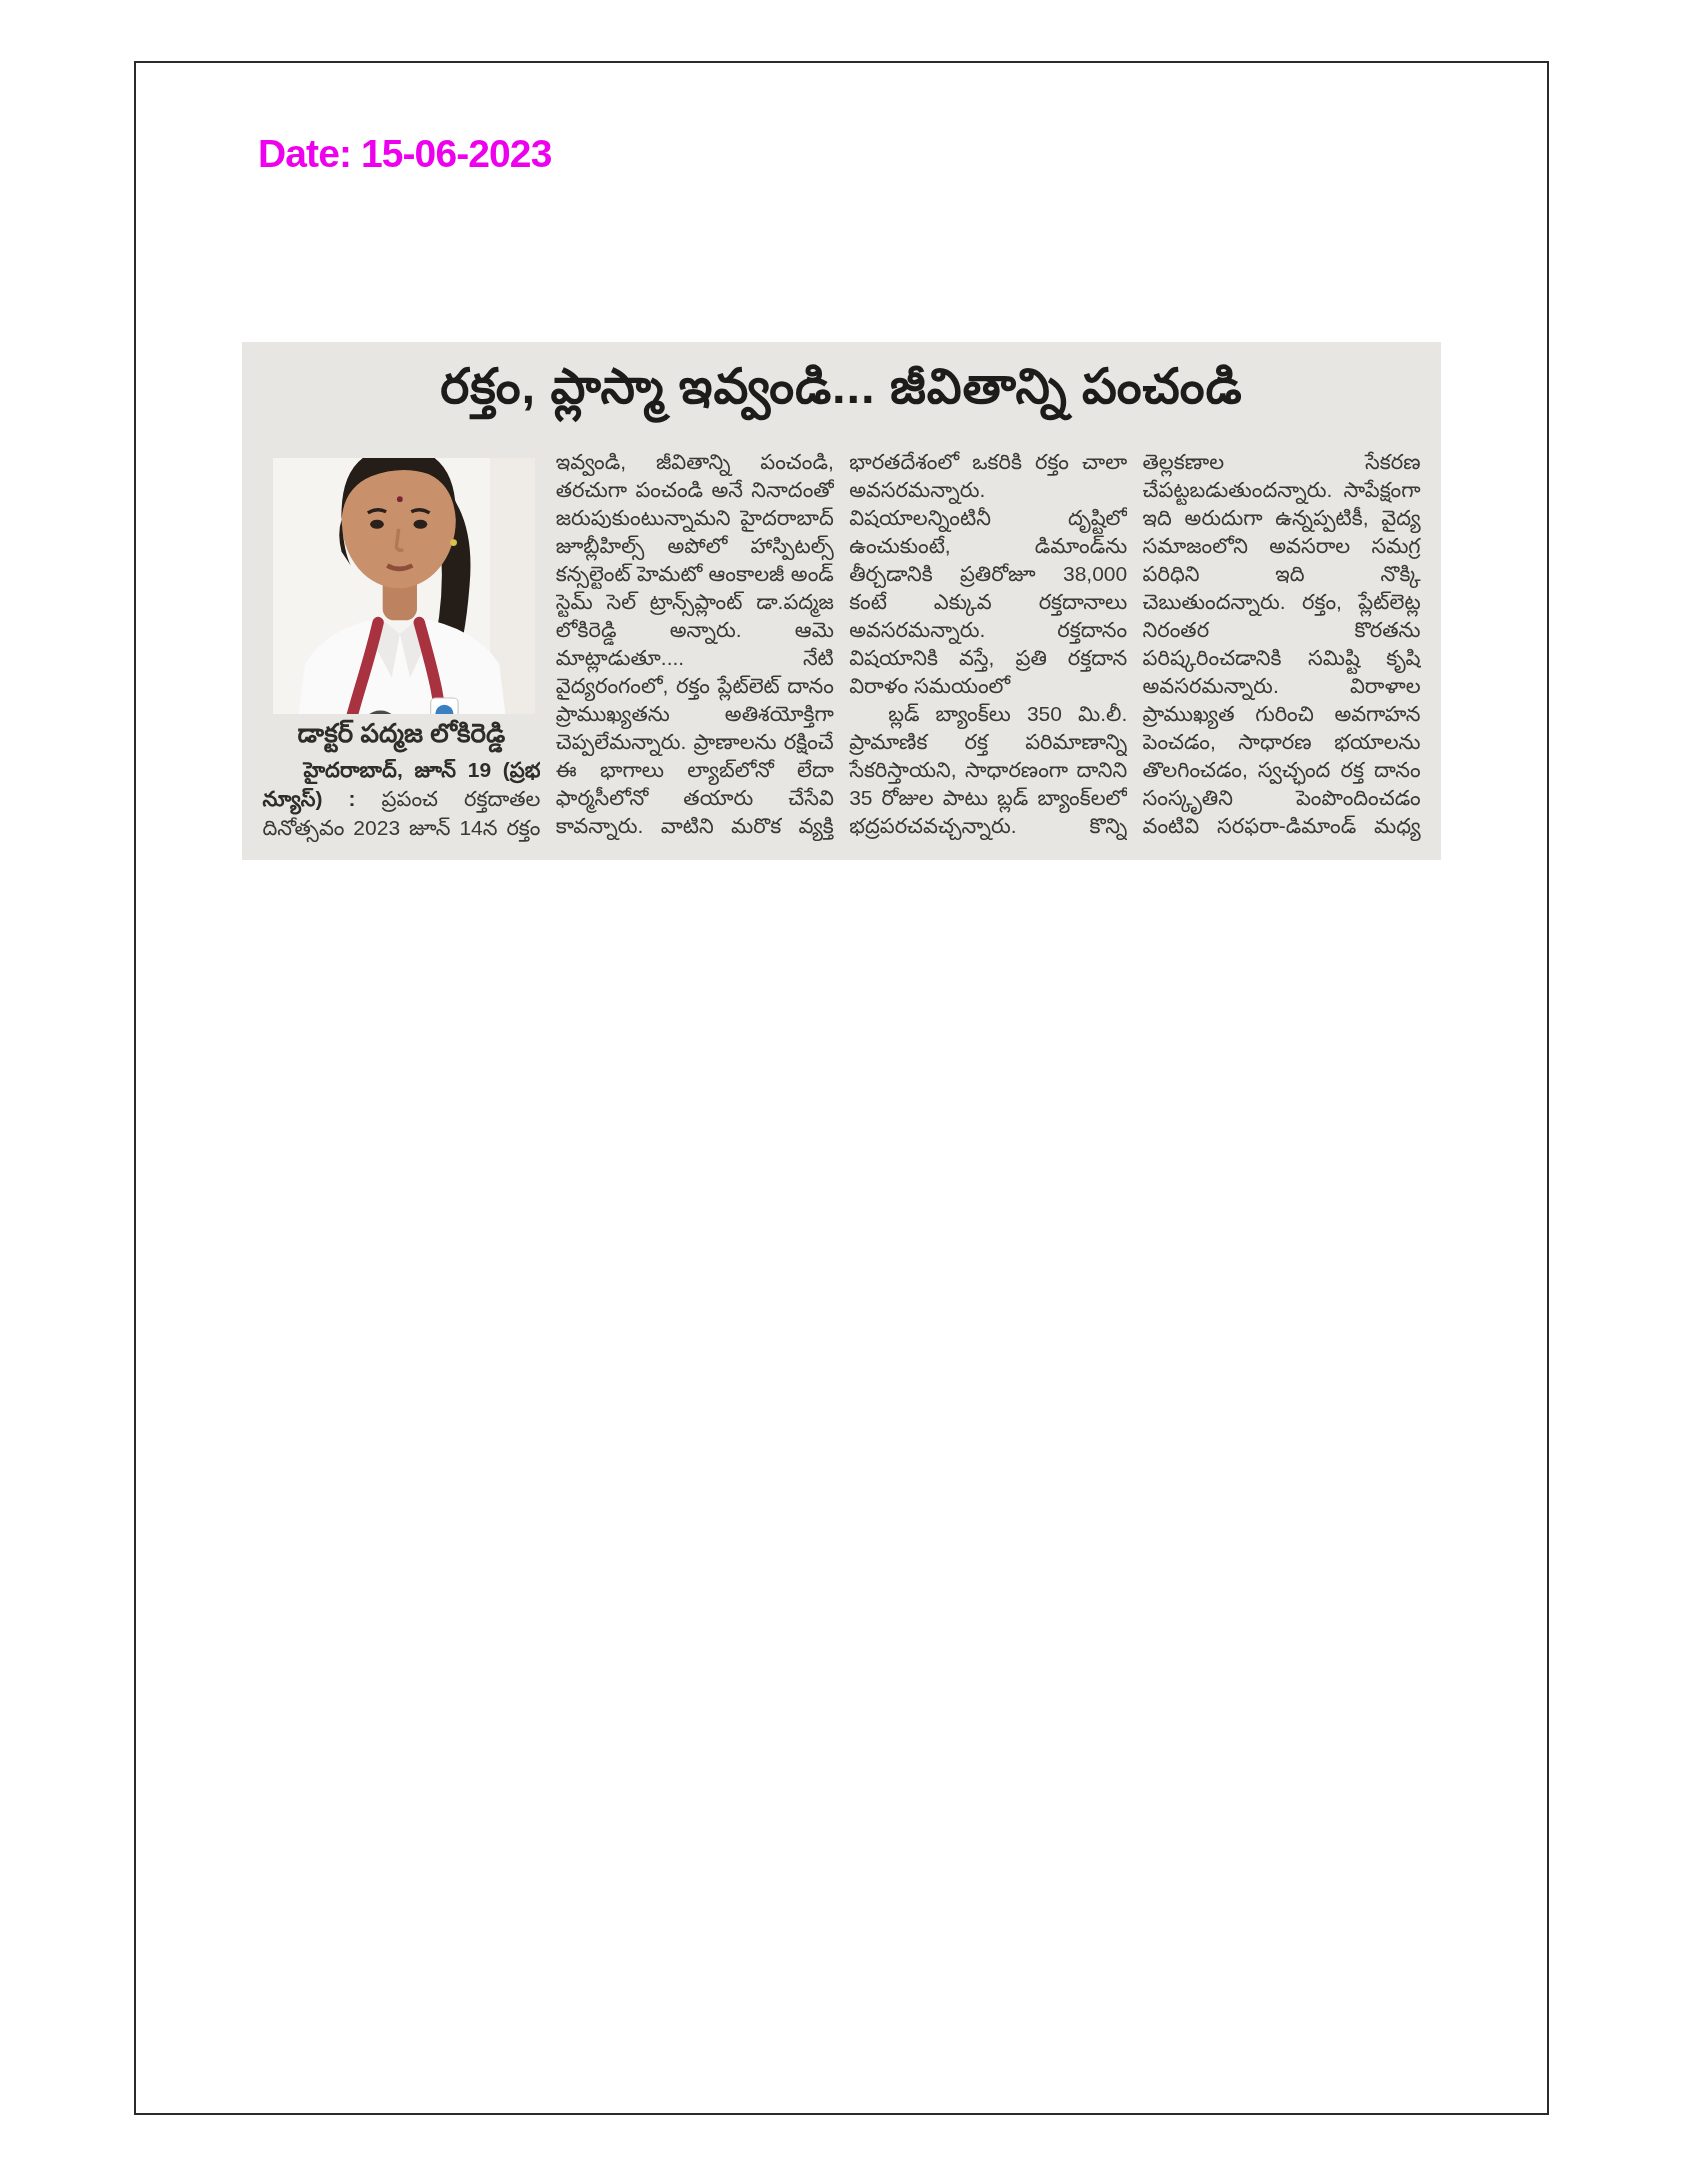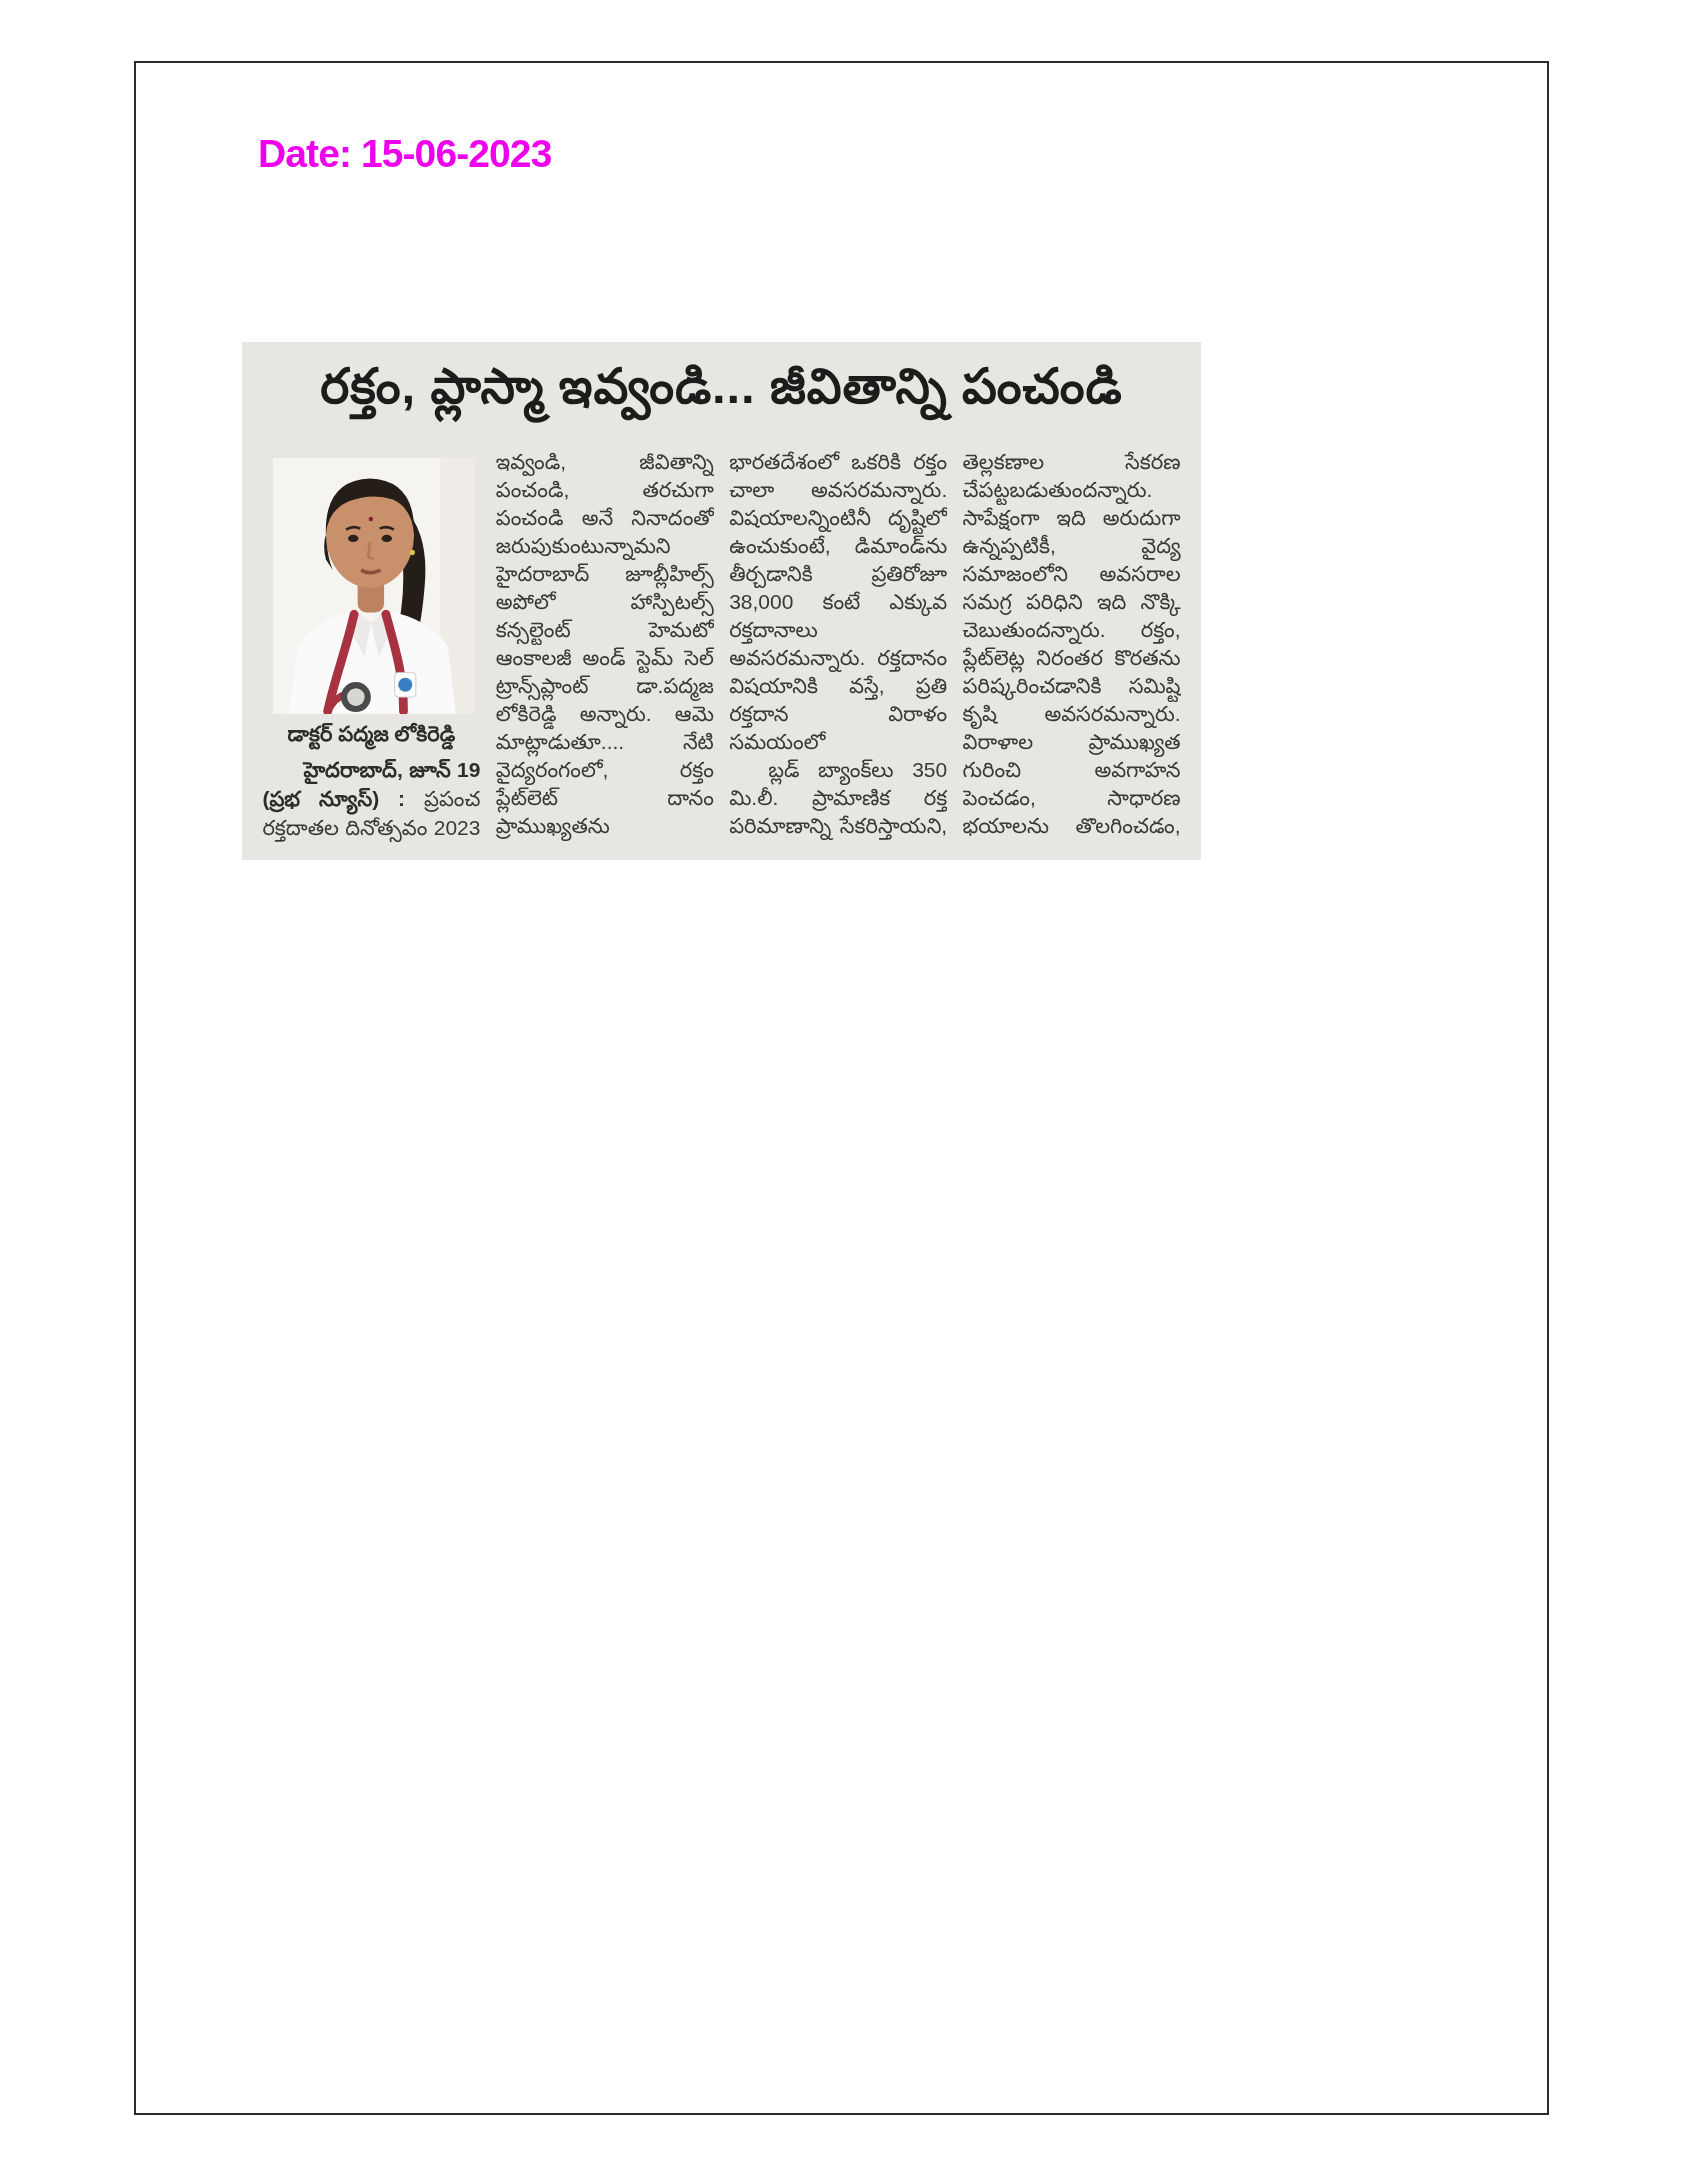--- a/index.html
+++ b/index.html
@@ -14,41 +14,41 @@
 
   
   .meta-header { position:absolute; left:122px; top:66px; }
   .meta-line {
     font-weight:bold; font-size:39px; line-height:49px;
     color:#ee00ee; letter-spacing:-0.9px;
   }
 
   
   .clipping {
-    position:absolute; left:106px; top:279px; width:959px; height:518px;
+    position:absolute; left:106px; top:279px; width:1199px; height:518px;
     background:#e8e6e3; padding:12px 20.4px 15.3px 20.4px; overflow:hidden;
   }
   .headline {
     font-size:49px; line-height:65px; font-weight:bold; color:#1d1c1a;
     text-align:center; letter-spacing:0.9px; height:89px; overflow:hidden;
   }
   .columns { display:flex; gap:15.3px; margin-top:3.4px; height:397px; overflow:hidden; }
   .col {
     flex:1; font-size:21px; line-height:28px; color:#3a3936;
     text-align:justify; overflow:hidden;
   }
 
   
   .photo-frame {
     margin:12px 5.1px 6.8px 10.2px; height:256px; background:#f6f4f1;
     position:relative; overflow:hidden;
   }
   .photo-frame svg { width:100%; height:100%; display:block; }
   .photo-caption {
-    text-align:center; font-weight:bold; font-size:21px; color:#2e2d2a;
+    text-align:center; font-weight:bold; font-size:26px; color:#2e2d2a;
     margin:0 0 8.5px 0; line-height:25.6px;
   }
   .lead-para { line-height:29px; }
   .lead-para .indent { display:inline-block; width:41px; }
   .dateline { font-weight:bold; color:#2e2d2a; }
 
   .para { margin:0; }
   .para.first-line-top { margin-top:1.7px; }
   .para.indented { text-indent:39px; }
 </style>

